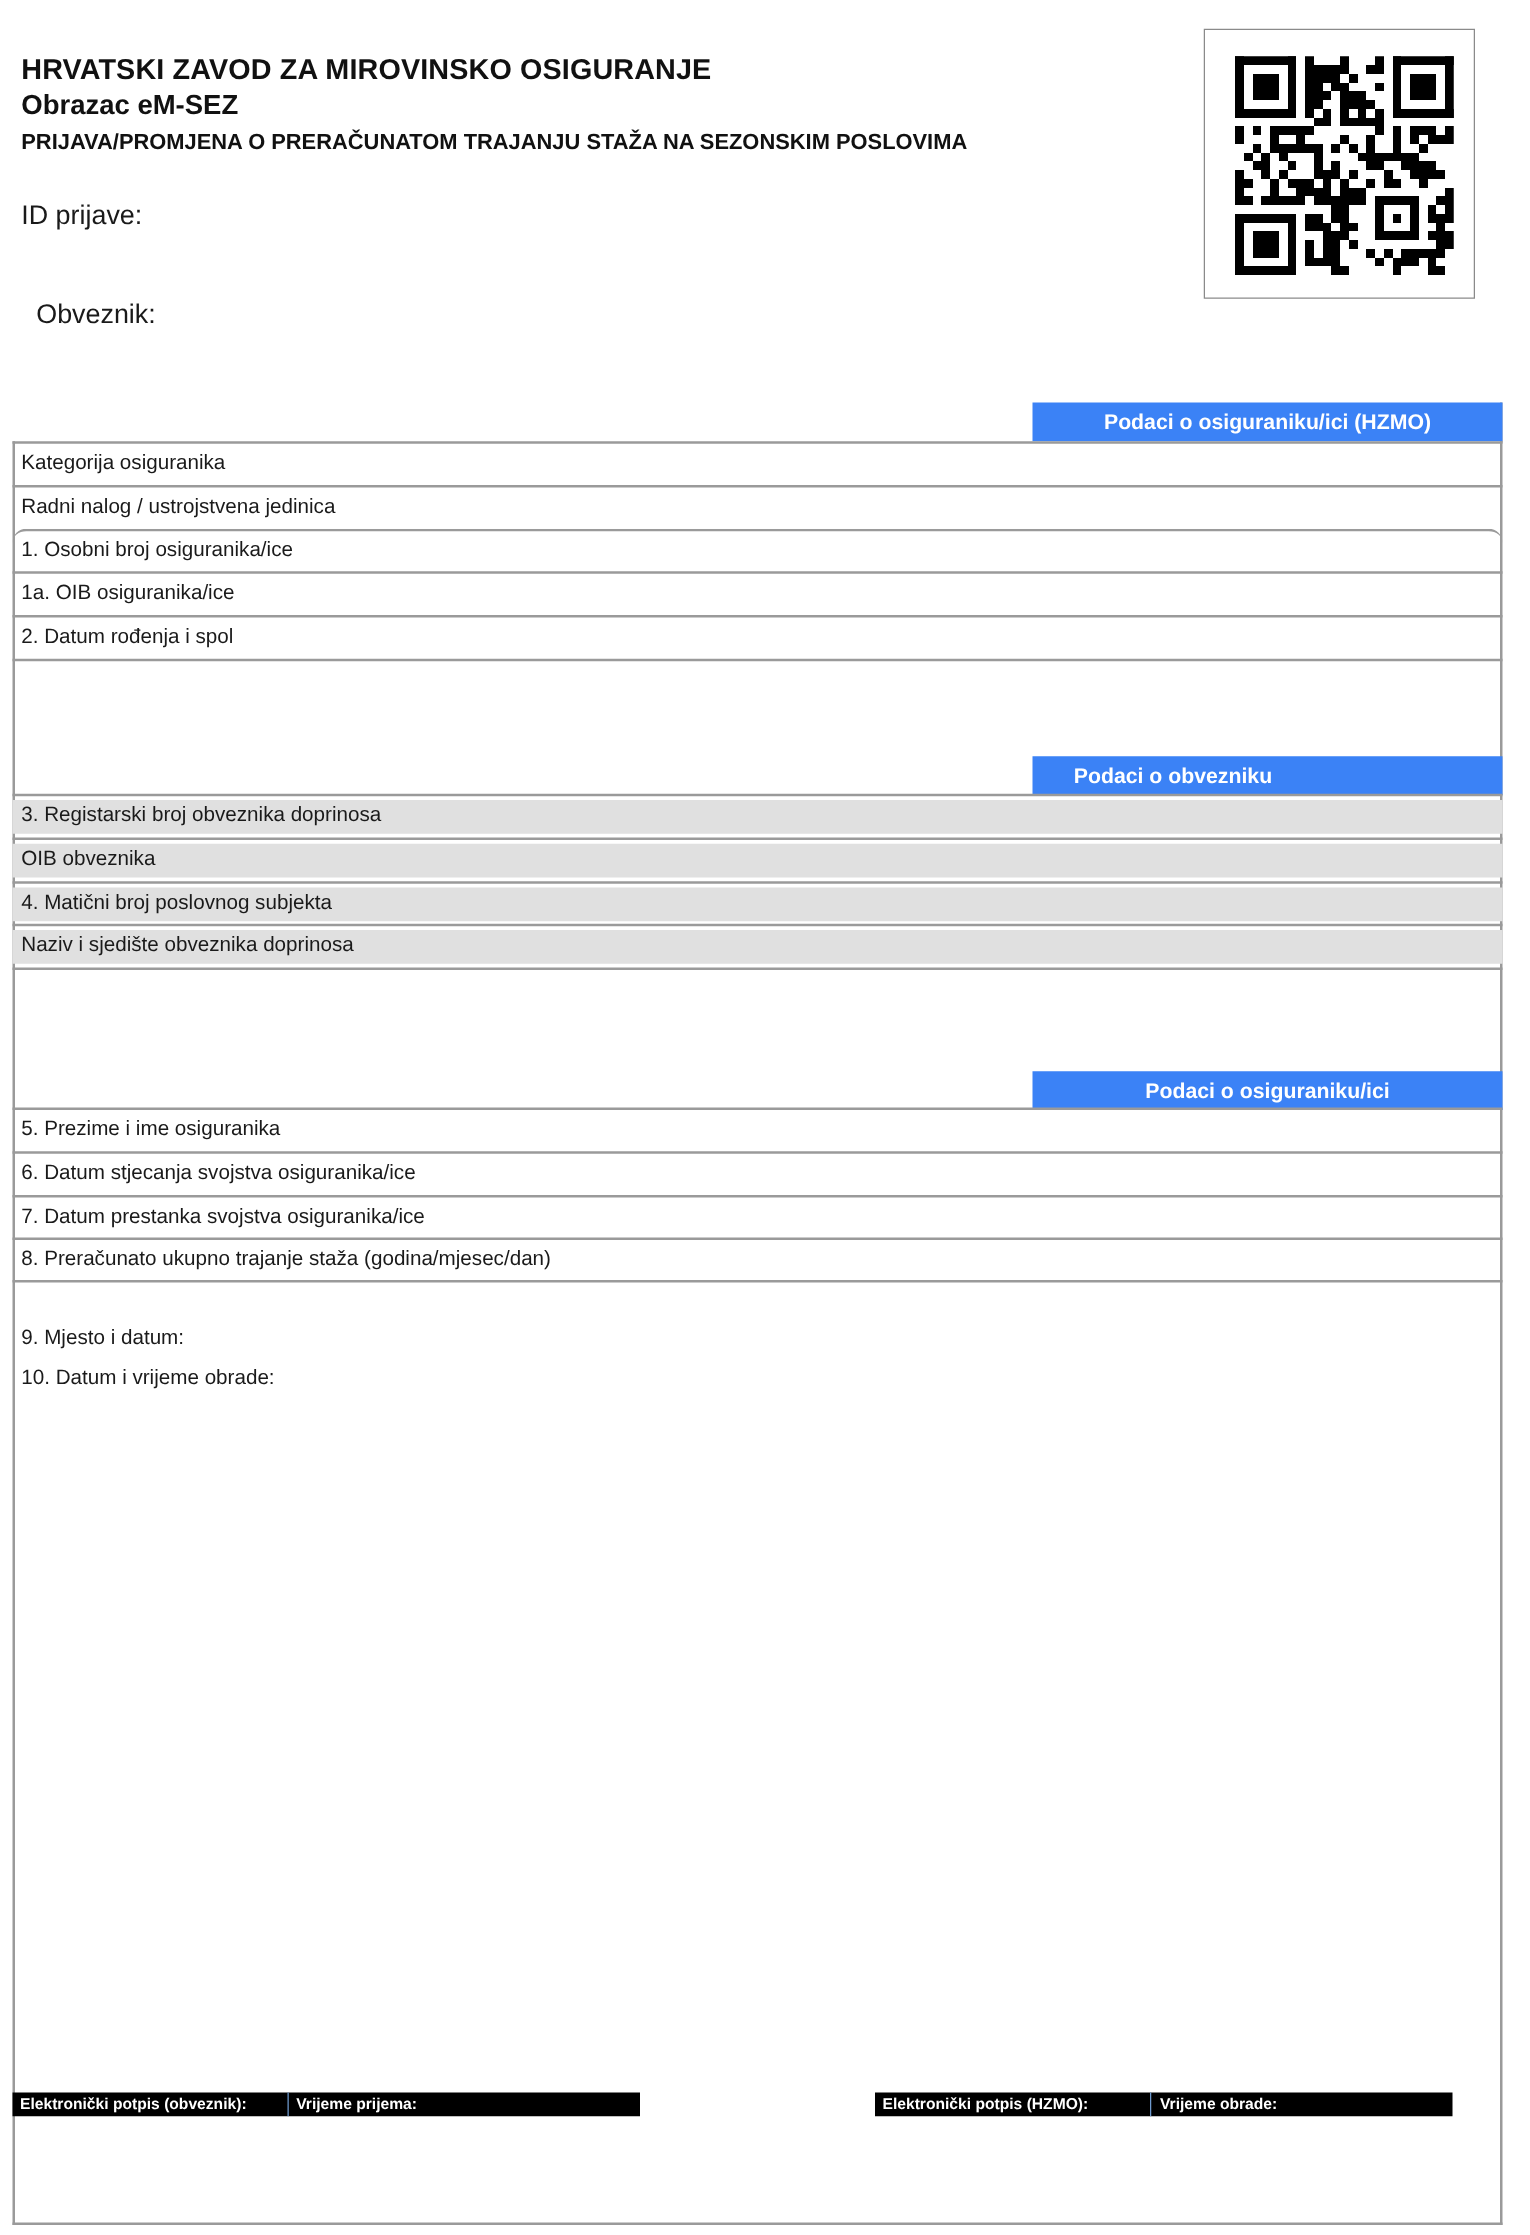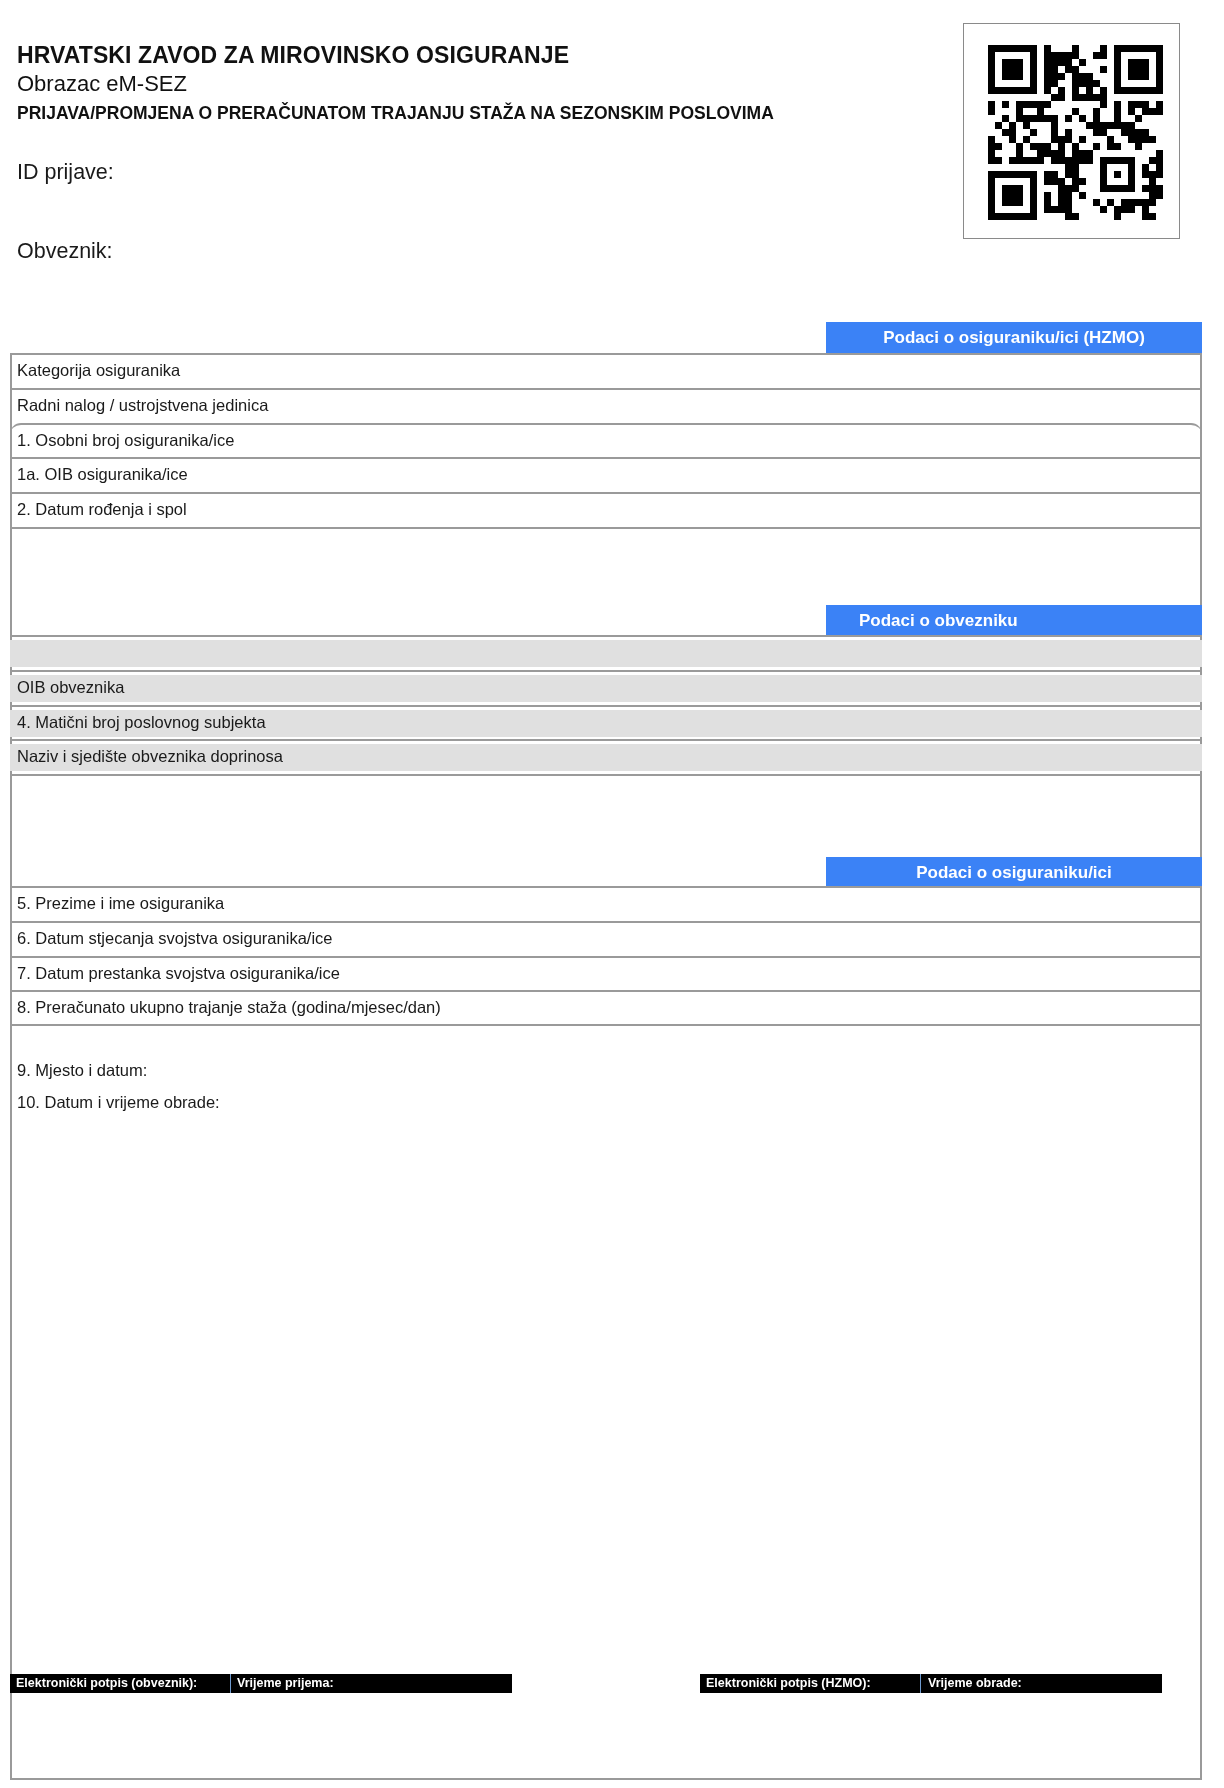--- a/index.html
+++ b/index.html
@@ -1,20 +1,20 @@
 <!DOCTYPE html>
 <html><head>
 <meta charset="utf-8">
 <style>
   html, body { margin: 0; padding: 0; background: #ffffff; }
   body { width: 1224px; height: 1788px; position: relative; overflow: hidden;
          font-family: "Liberation Sans", sans-serif; color: #111; }
   .abs { position: absolute; }
   .title { left: 17px; top: 42px; font-size: 23px; font-weight: bold; letter-spacing: 0.1px; white-space: nowrap; }
-  .subtitle { left: 17px; top: 71px; font-size: 22px; font-weight: normal; white-space: nowrap; }
+  .subtitle { left: 17px; top: 71px; font-size: 22px; font-weight: bold; white-space: nowrap; }
   .formname { left: 17px; top: 103px; font-size: 17.5px; font-weight: bold; white-space: nowrap; }
   .lbl-big { left: 17px; font-size: 21.5px; white-space: nowrap; color: #1a1a1a; }
   .qr-box { left: 963px; top: 23px; width: 217px; height: 216px; border: 1.5px solid #8a8a8a; background: #fff; box-sizing: border-box; }
   .qr-box svg { position: absolute; left: 24px; top: 21px; width: 175px; height: 175px; }
 
   .frame { left: 10px; top: 353px; width: 1192px; height: 1427px; border-left: 2px solid #9a9a9a; border-right: 2px solid #9a9a9a; border-bottom: 2px solid #9a9a9a; box-sizing: border-box; }
   .frame-top-right { left: 1200px; top: 322px; width: 2px; height: 32px; background: #9a9a9a; }
 
   .sec-head { left: 826px; width: 376px; height: 31px; background: #3b82f6; color: #fff; font-weight: bold; font-size: 17px; line-height: 31px; white-space: nowrap; }
   .sec-head.center { text-align: center; }
@@ -32,21 +32,21 @@
   .sig-bar span { position: absolute; top: 0; }
   .sig-bar .div { position: absolute; top: 0; width: 1px; height: 19px; background: #6f9bd0; }
 </style>
 </head>
 <body>
 
 <div class="abs title">HRVATSKI ZAVOD ZA MIROVINSKO OSIGURANJE</div>
 <div class="abs subtitle">Obrazac eM-SEZ</div>
 <div class="abs formname">PRIJAVA/PROMJENA O PRERAČUNATOM TRAJANJU STAŽA NA SEZONSKIM POSLOVIMA</div>
 <div class="abs lbl-big" style="top:160px;">ID prijave:</div>
-<div class="abs lbl-big" style="top:239px;">Obveznik:</div>
+<div class="abs lbl-big" style="top:239px;margin-left:12px;">Obveznik:</div>
 
 <div class="abs qr-box">
   <svg id="qr" viewBox="0 0 25 25" shape-rendering="crispEdges">
       <rect x="0" y="0" width="7" height="1" fill="#000"></rect>
       <rect x="0" y="6" width="7" height="1" fill="#000"></rect>
       <rect x="0" y="0" width="1" height="7" fill="#000"></rect>
       <rect x="6" y="0" width="1" height="7" fill="#000"></rect>
       <rect x="2" y="2" width="3" height="3" fill="#000"></rect>
       <rect x="18" y="0" width="7" height="1" fill="#000"></rect>
       <rect x="18" y="6" width="7" height="1" fill="#000"></rect>
@@ -286,20 +286,21 @@
     <span class="txt">1a. OIB osiguranika/ice</span>
   </div>
 <div class="abs row" style="top:492px;">
     <span class="txt">2.  Datum rođenja i spol</span>
   </div>
 <div class="abs hline" style="top:527px;"></div>
 
 <div class="abs sec-head left" style="top:605px;padding-left:33px;">Podaci o obvezniku</div>
 <div class="abs row gray" style="top:635px;">
     <div class="fill"></div>
+    <span class="txt">3. Registarski broj obveznika doprinosa</span>
   </div>
 <div class="abs row gray" style="top:670px;">
     <div class="fill"></div>
     <span class="txt">OIB obveznika</span>
   </div>
 <div class="abs row gray" style="top:705px;">
     <div class="fill"></div>
     <span class="txt">4. Matični broj poslovnog subjekta</span>
   </div>
 <div class="abs row gray" style="top:739px;">

